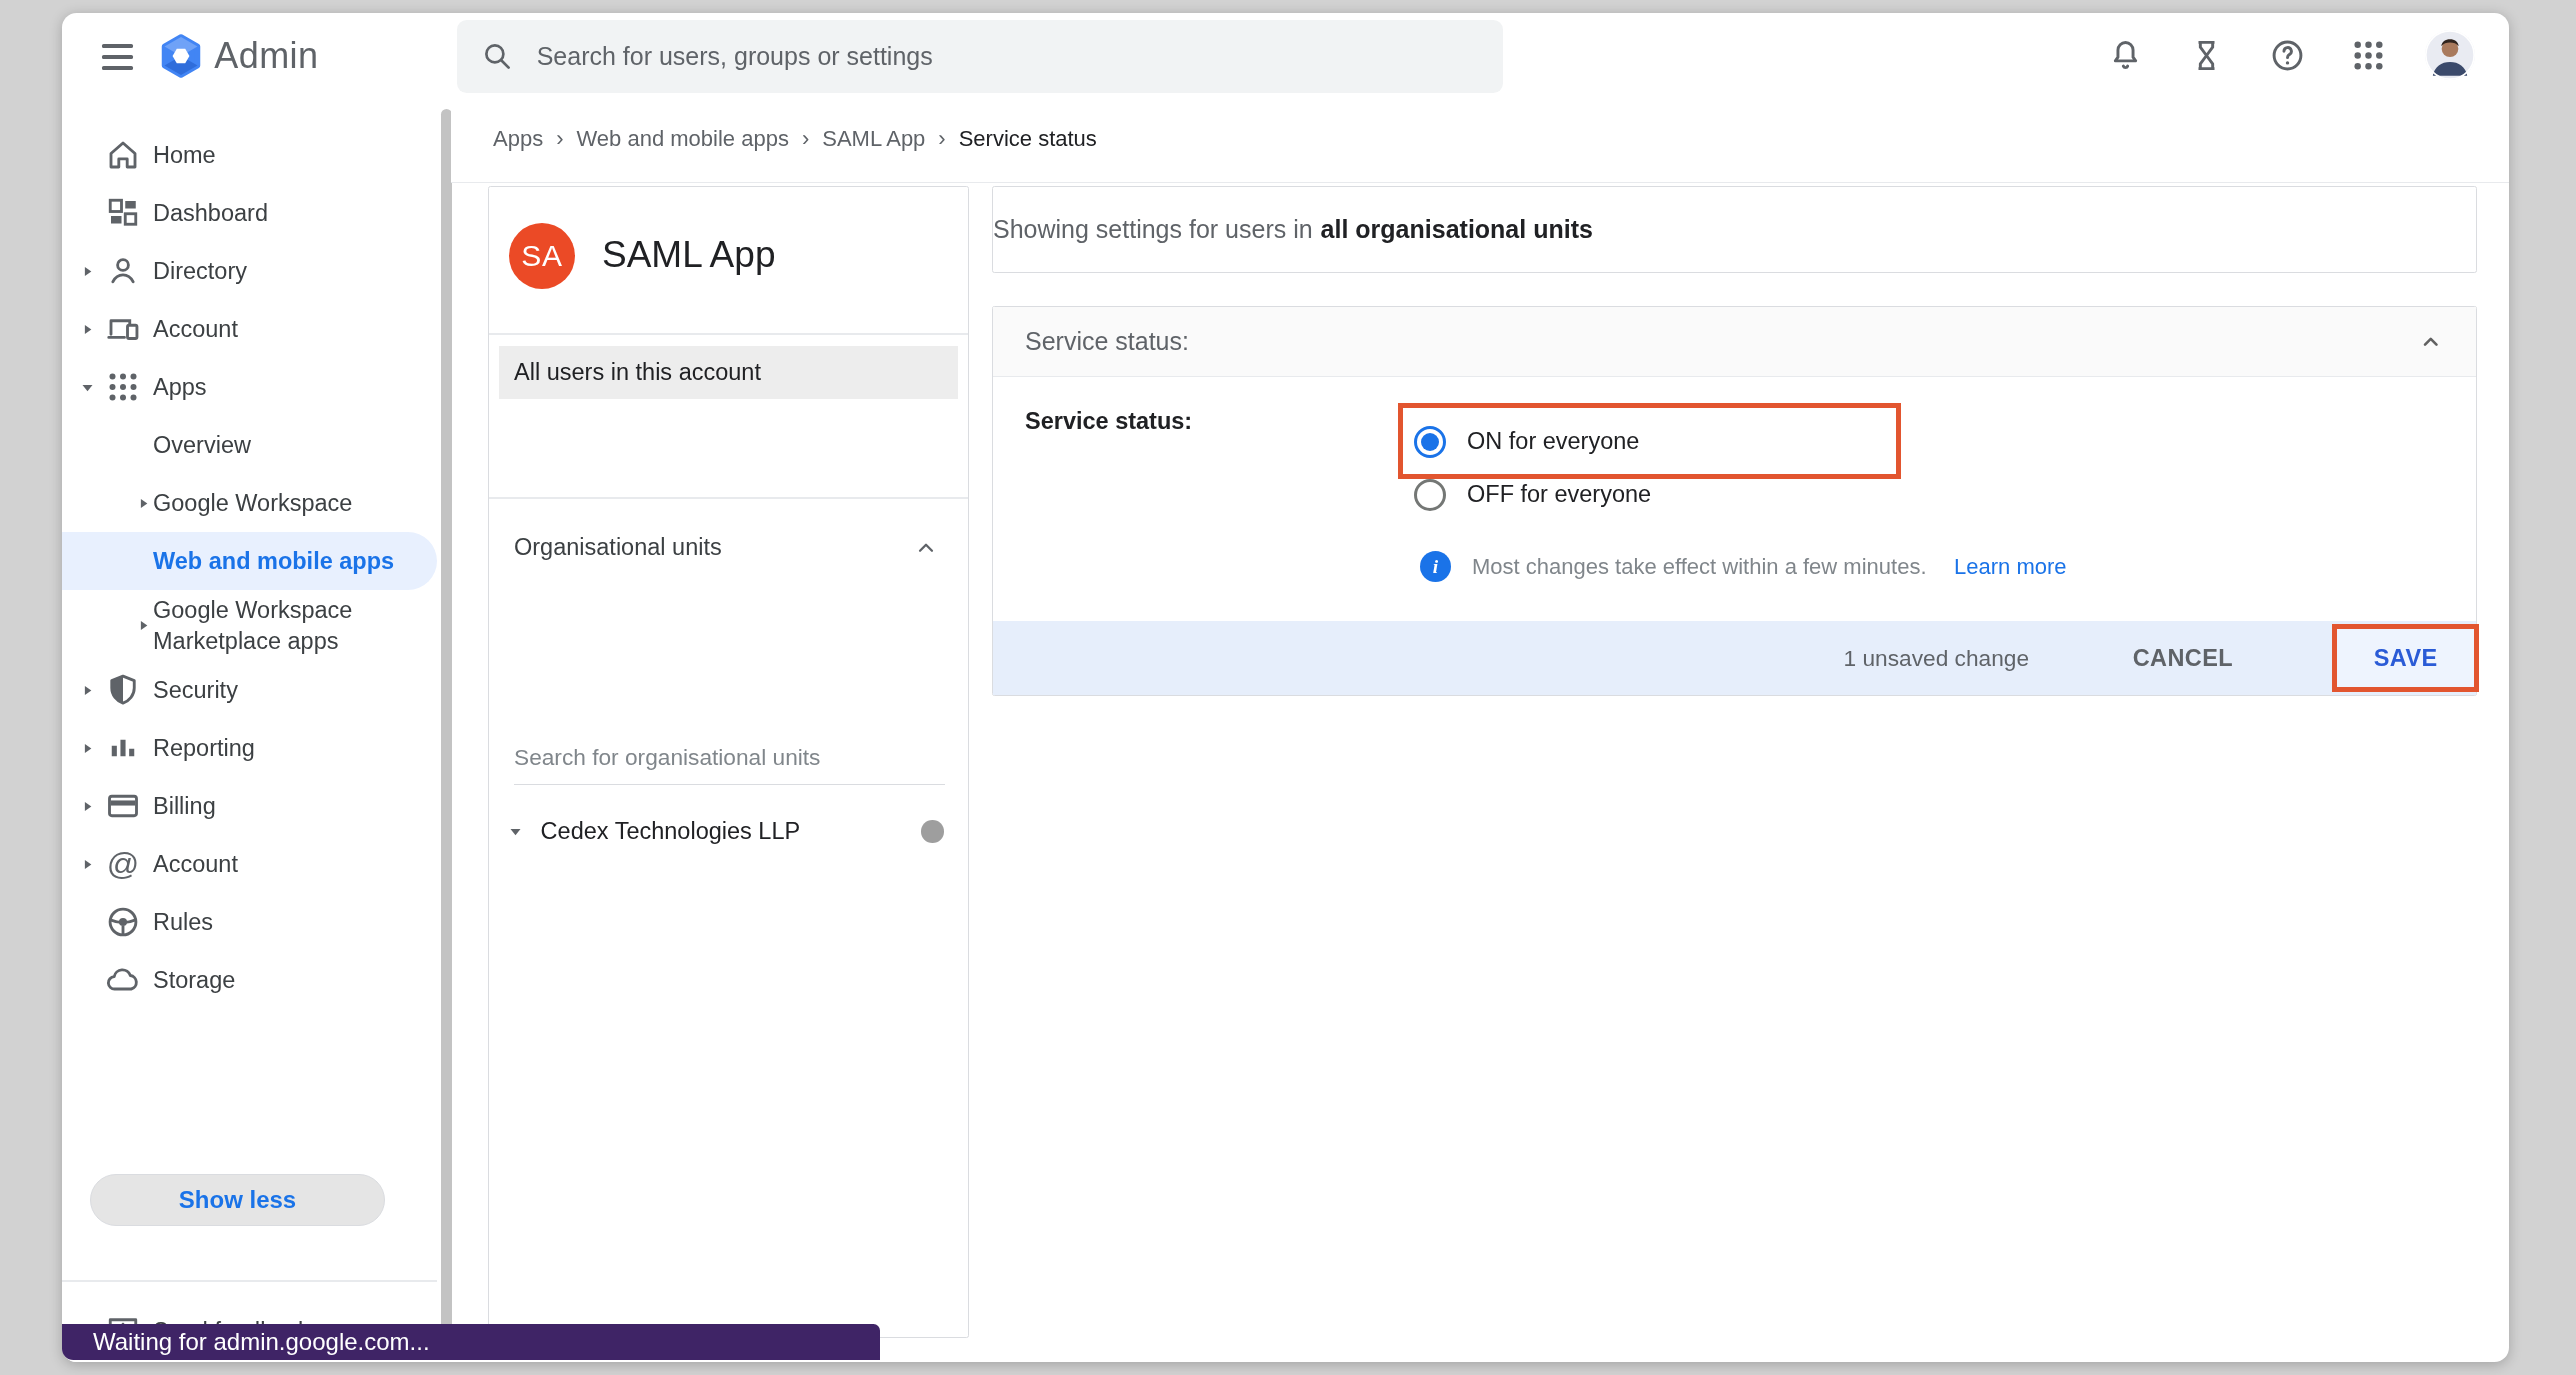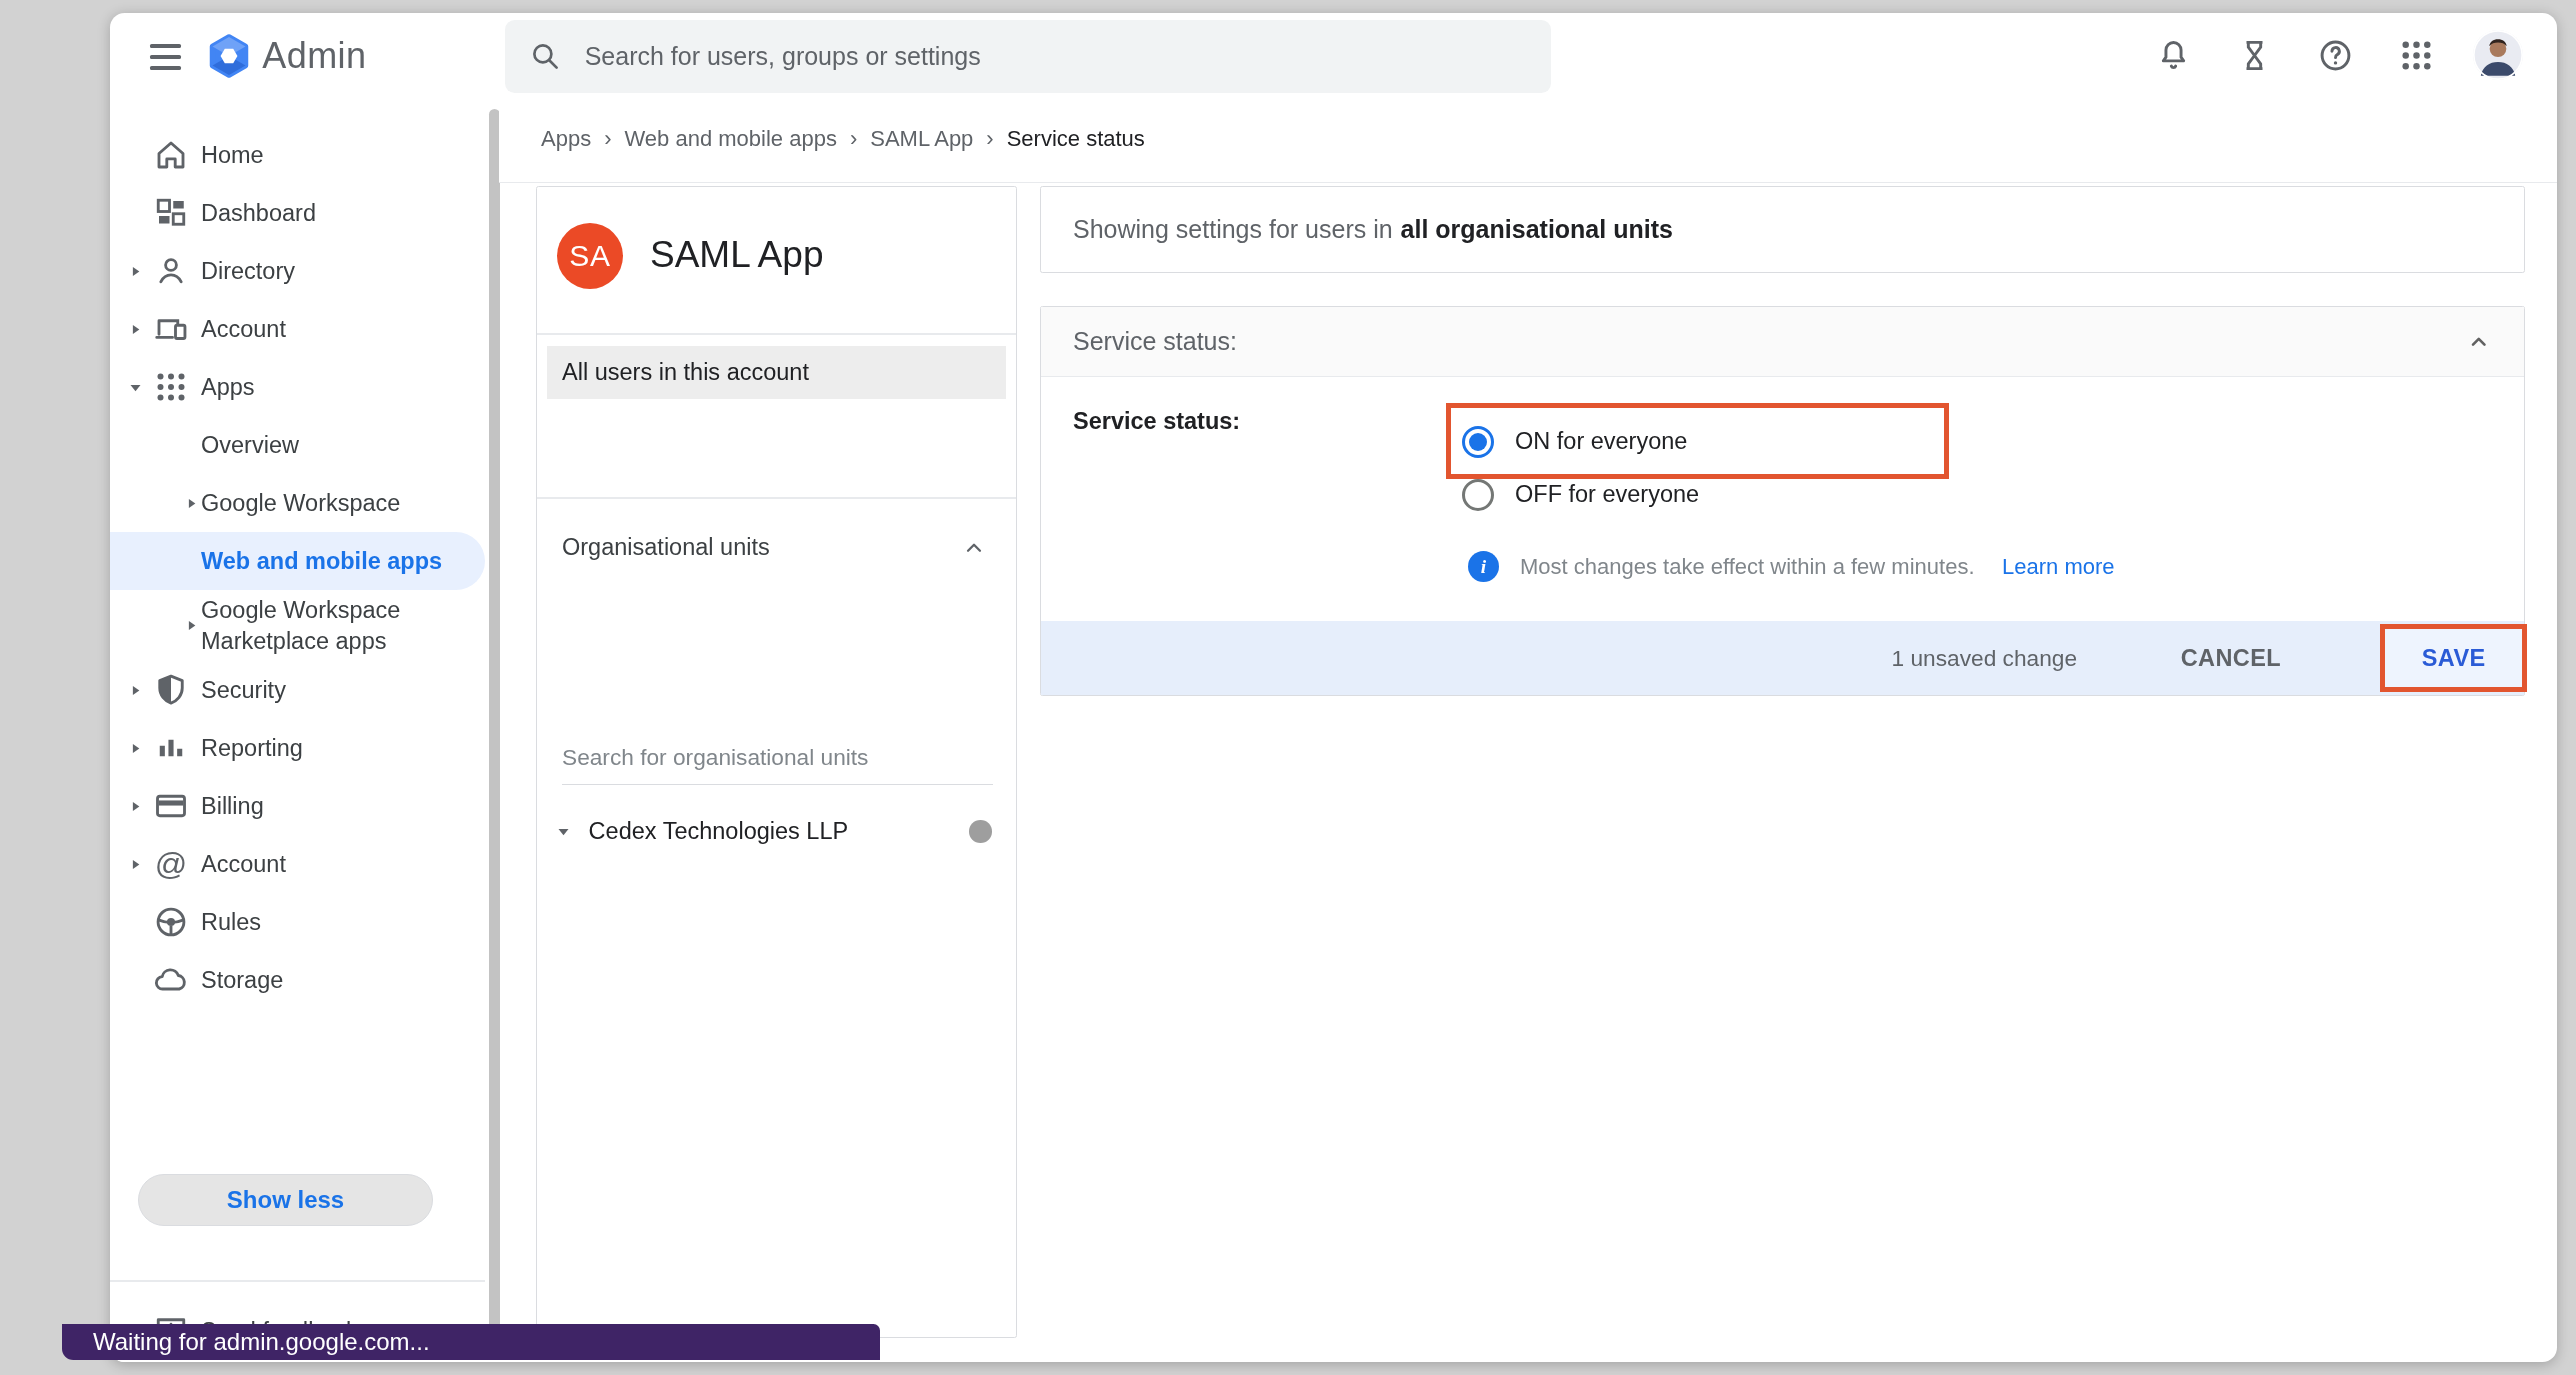--- a/index.html
+++ b/index.html
@@ -1,17 +1,17 @@
 <!DOCTYPE html>
 <html style="font-size:13px"><head>
 <meta charset="utf-8">
 <style>
   html,body{margin:0;padding:0;background:#d2d2d2;font-family:"Liberation Sans","DejaVu Sans",sans-serif;-webkit-font-smoothing:antialiased;}
   .canvas{position:relative;width:2576px;height:1375px;background:#d2d2d2;overflow:hidden;}
-  .window{position:absolute;left:62px;top:13px;width:2447px;height:1349px;background:#fff;border-radius:14.6px;box-shadow:0 2.4px 13px rgba(0,0,0,.22);overflow:hidden;margin-left:48px;}
+  .window{position:absolute;left:62px;top:13px;width:2447px;height:1349px;background:#fff;border-radius:14.6px;box-shadow:0 2.4px 13px rgba(0,0,0,.22);overflow:hidden;}
   .abs{position:absolute;}
   .icn{display:inline-flex;align-items:center;justify-content:center;}
   .icn svg{display:block;}
 
   
   .hamburger{left:40px;top:31px;width:31px;height:26px;display:flex;flex-direction:column;justify-content:space-between;cursor:pointer;}
   .hamburger i{display:block;height:3.6px;background:#5f6368;border-radius:1.6px;}
   .logo{left:97px;top:21px;display:flex;align-items:center;gap:11.3px;}
   .logo-text{font-size:36px;color:#5f6368;letter-spacing:0.4px;}
   .searchbar{left:395px;top:6.5px;width:1046px;height:73px;background:#f1f3f4;border-radius:9.7px;display:flex;align-items:center;padding:0 22.7px;box-sizing:border-box;gap:21px;}
@@ -51,21 +51,21 @@
   .prow .plabel{font-size:23.5px;color:#5f6368;}
   .prow .plabel.dark{color:#3c4043;font-weight:500;}
   .orgsearch{left:25px;top:557px;width:431px;}
   .orgsearch input{width:100%;border:none;border-bottom:1.6px solid #dadce0;outline:none;font-size:22.7px;color:#3c4043;padding:0 0 13px 0;background:transparent;font-family:inherit;}
   .orgsearch input::placeholder{color:#80868b;}
   .treerow{left:0;top:618px;width:100%;height:53px;display:flex;align-items:center;padding:0 24px 0 16px;box-sizing:border-box;cursor:pointer;}
   .treerow .tname{font-size:23.5px;color:#202124;margin-left:14.6px;flex:1;}
   .tree-dot{width:22.7px;height:22.7px;border-radius:50%;background:#9e9e9e;}
 
   
-  .scopecard{left:930px;top:173px;width:1485px;height:87px;background:#fff;border:1.6px solid #dadce0;border-radius:2.4px;box-sizing:border-box;display:flex;align-items:center;padding-left:32px;text-align:center;}
+  .scopecard{left:930px;top:173px;width:1485px;height:87px;background:#fff;border:1.6px solid #dadce0;border-radius:2.4px;box-sizing:border-box;display:flex;align-items:center;text-align:center;}
   .scope-gray{font-size:25px;color:#5f6368;}
   .scope-bold{font-size:25px;color:#202124;font-weight:700;margin-left:8px;}
   .statuscard{left:930px;top:293px;width:1485px;height:390px;background:#fff;border:1.6px solid #dadce0;border-radius:2.4px;box-sizing:border-box;}
   .cardhead{left:0;top:0;width:100%;height:70px;background:#fafafa;border-bottom:1.6px solid #e8eaed;display:flex;align-items:center;justify-content:space-between;padding:0 32px;box-sizing:border-box;cursor:pointer;}
   .cardhead .htitle{font-size:25px;color:#5f6368;}
   .fieldlabel{left:32px;top:101px;font-size:23.5px;font-weight:700;color:#202124;}
   .optrow{left:421px;height:53px;display:flex;align-items:center;gap:21px;cursor:pointer;}
   .radio{width:32px;height:32px;border-radius:50%;border:3.2px solid #747775;box-sizing:border-box;position:relative;flex:none;}
   .radio.sel{border-color:#1a73e8;}
   .radio.sel::after{content:'';position:absolute;inset:4px;border-radius:50%;background:#1a73e8;}

